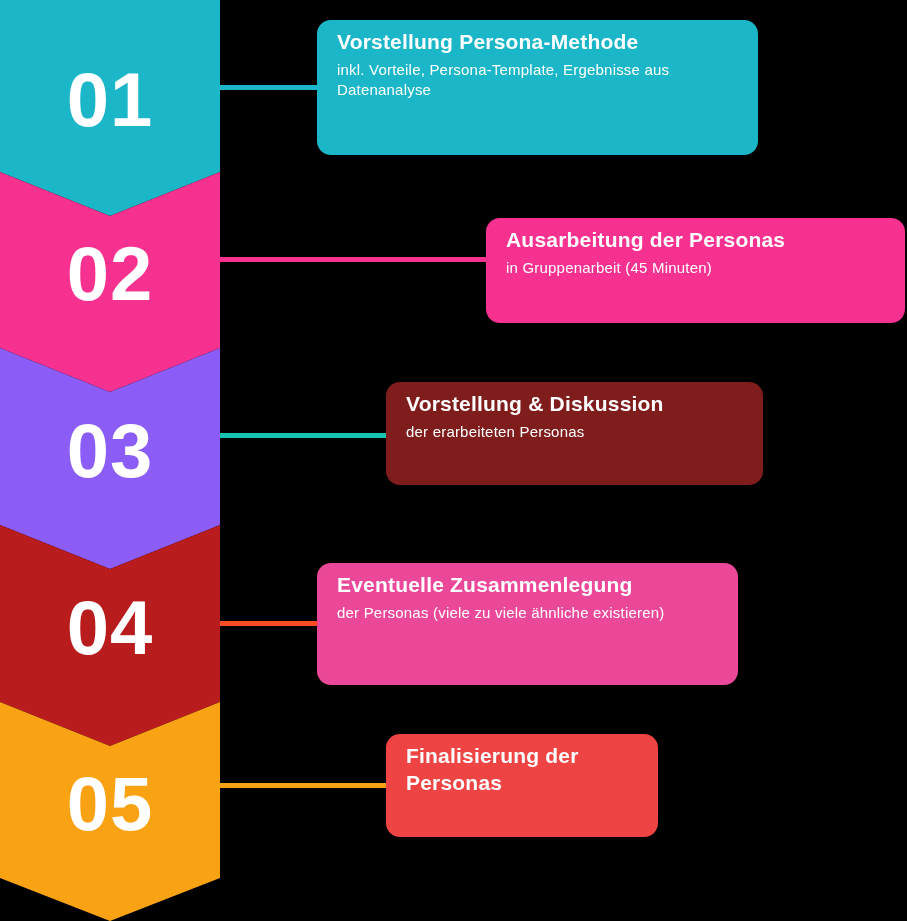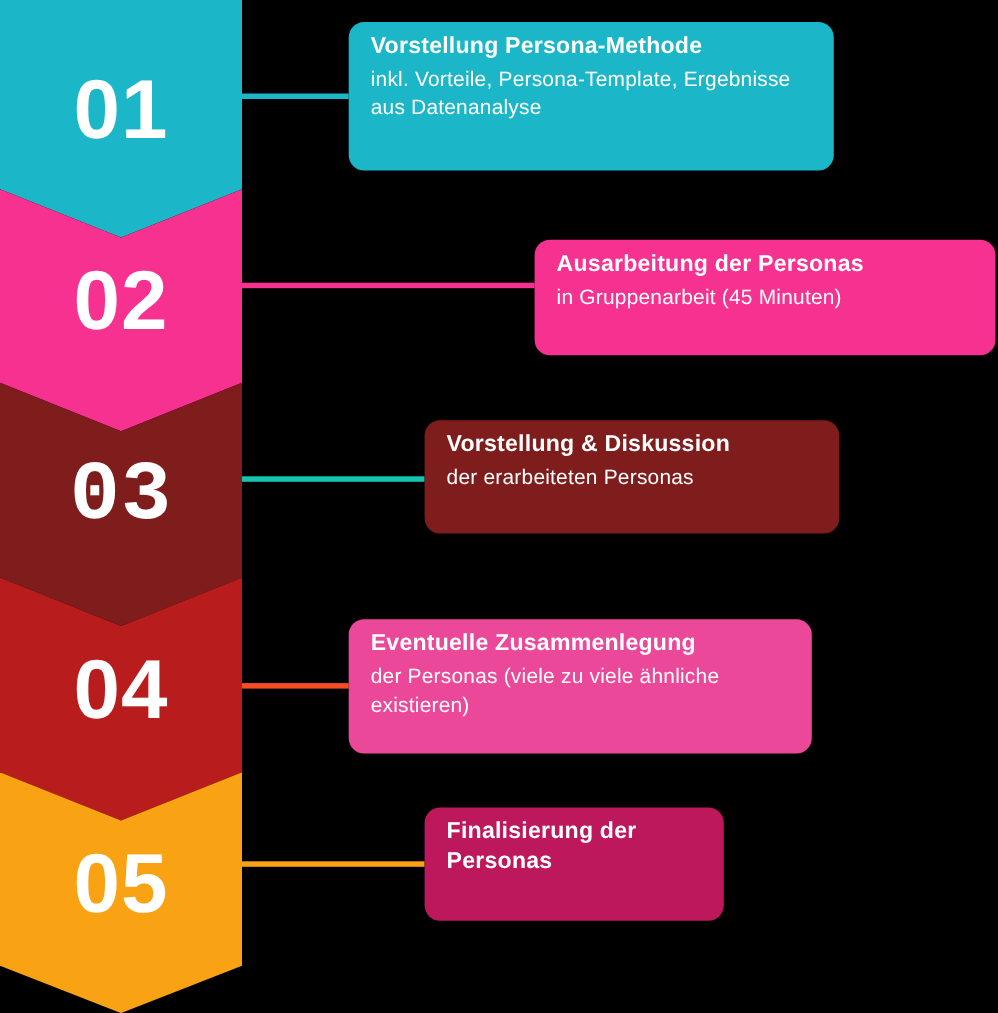--- a/index.html
+++ b/index.html
@@ -62,21 +62,21 @@
     color: #ffffff;
   }
   .box-title {
     font-size: 21px;
     font-weight: 700;
     line-height: 1.3;
     letter-spacing: 0.2px;
     margin-bottom: 5px;
   }
   .box-body {
-    font-size: 19px;
+    font-size: 15px;
     font-weight: 400;
     line-height: 1.33;
     letter-spacing: 0.2px;
   }
   .box-1 { left: 317px; top: 20px;  width: 441px; height: 135px; }
   .box-2 { left: 486px; top: 218px; width: 419px; height: 105px; }
   .box-3 { left: 386px; top: 382px; width: 377px; height: 103px; }
   .box-4 { left: 317px; top: 563px; width: 421px; height: 122px; }
   .box-5 { left: 386px; top: 734px; width: 272px; height: 103px; }
 </style>
@@ -96,21 +96,21 @@
 
   <div class="chevron chevron-2" style="background-color: rgb(247, 49, 143);">
     <span class="num">02</span>
   </div>
   <div class="line line-2" style="background-color: rgb(247, 49, 143);"></div>
   <div class="box box-2" style="background-color: rgb(247, 49, 143);">
     <div class="box-title">Ausarbeitung der Personas</div>
     <div class="box-body">in Gruppenarbeit (45 Minuten)</div>
   </div>
 
-  <div class="chevron chevron-3" style="background-color: #7f1d1d; font-family: Liberation Mono, monospace;">
+  <div class="chevron chevron-3" style="background-color: #8b5cf6;">
     <span class="num">03</span>
   </div>
   <div class="line line-3" style="background-color: rgb(22, 196, 177);"></div>
   <div class="box box-3" style="background-color: #7f1d1d;">
     <div class="box-title">Vorstellung &amp; Diskussion</div>
     <div class="box-body">der erarbeiteten Personas</div>
   </div>
 
   <div class="chevron chevron-4" style="background-color: #b91c1c;">
     <span class="num">04</span>
@@ -118,17 +118,17 @@
   <div class="line line-4" style="background-color: rgb(248, 77, 36);"></div>
   <div class="box box-4" style="background-color: #ec4899;">
     <div class="box-title">Eventuelle Zusammenlegung</div>
     <div class="box-body">der Personas (viele zu viele ähnliche existieren)</div>
   </div>
 
   <div class="chevron chevron-5" style="background-color: rgb(249, 162, 19);">
     <span class="num">05</span>
   </div>
   <div class="line line-5" style="background-color: rgb(249, 162, 19);"></div>
-  <div class="box box-5" style="background-color: #be185d;">
+  <div class="box box-5" style="background-color: #ef4444;">
     <div class="box-title">Finalisierung der Personas</div>
   </div>
 
 </div>
 
 </body></html>

